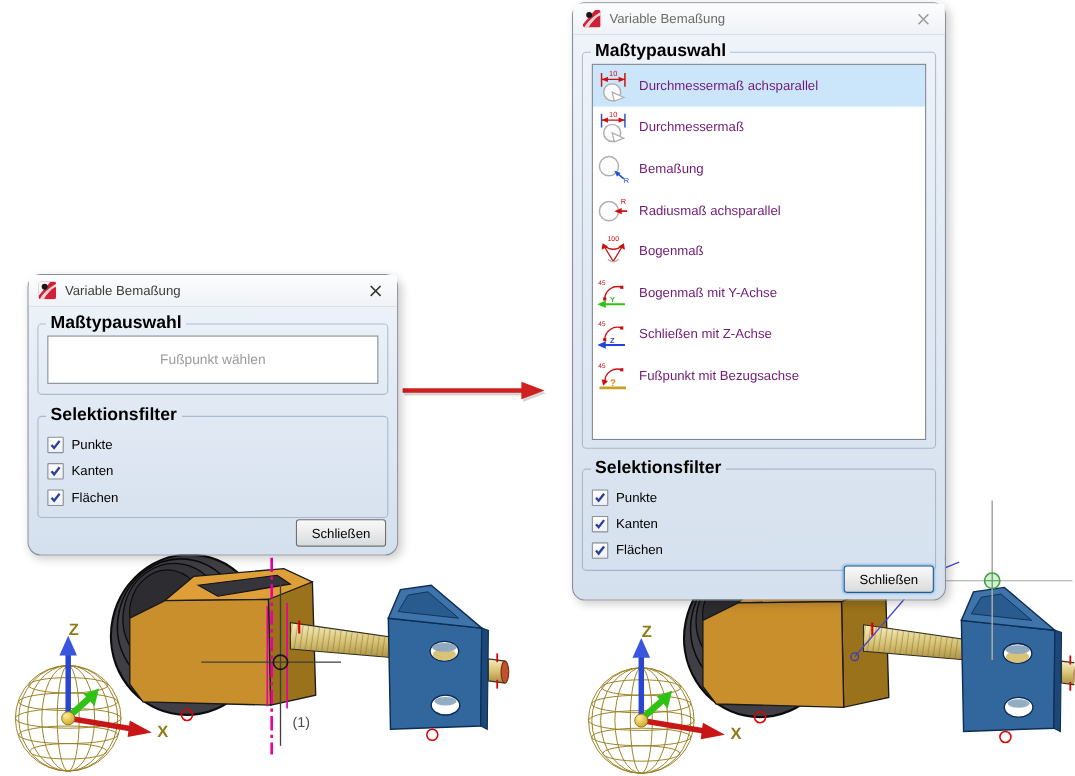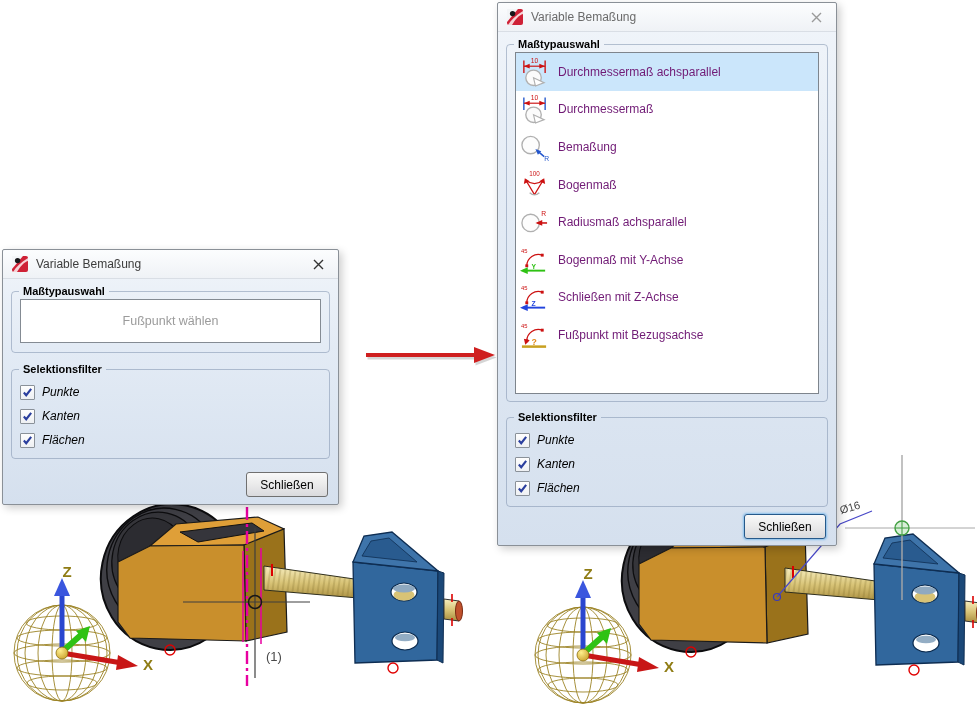--- a/index.html
+++ b/index.html
@@ -1,42 +1,42 @@
 <!DOCTYPE html>
 <html style="--selection-highlight: #cbe6fb; --dialog-body-bottom: #d5e0ee; --dimension-red: #cc1111; --axis-x-red: #c81616; --axis-y-green: #2fc214; --axis-z-blue: #2a46cf; --magenta-axis: #e800a0; --part-orange: #c98f2c; --part-blue: #31679d; --part-gold: #d8c376; --wheel-dark: #3f3f45; --arrow-red: #cf1f1f;"><head>
 <meta charset="utf-8">
 <style>
   html,body{margin:0;padding:0;background:#fff;}
   #stage{position:relative;width:977px;height:705px;background:#ffffff;overflow:hidden;
          font-family:"Liberation Sans",sans-serif;-webkit-font-smoothing:antialiased;}
   
-  .dialog{position:absolute;border:1px solid #8a9097;border-radius:2px;
+  .dialog{position:absolute;border:1px solid #8a9097;border-radius:12px;
           background:linear-gradient(180deg,#f1f5fa 0%,#e3ebf5 38%,var(--dialog-body-bottom,#d5e0ee) 100%);
-          box-shadow:3px 3px 9px rgba(0,0,0,.20);}
+          box-shadow:3px 3px 9px rgba(0,0,0,.20);margin-left:23px;}
   .titlebar{height:28px;display:flex;align-items:center;gap:8px;padding:0 9px;
             background:linear-gradient(#fcfdfe,#eff2f6);border-bottom:1px solid #d9dee5;
             border-radius:3px 3px 0 0;}
   .appico{width:16px;height:16px;flex:none;}
   .title{flex:1;font-size:12px;color:#3c3c3c;white-space:nowrap;overflow:hidden;}
   .title.dim{color:#6b6b6b;}
   .closebtn{width:22px;height:22px;flex:none;display:flex;align-items:center;justify-content:center;
             color:#333;cursor:default;}
   .closebtn.dim{color:#9a9a9a;}
   fieldset.grp{border:1px solid rgba(130,148,175,.55);border-radius:4px;margin:6px 8px 0;
                padding:0 6px 7px;min-inline-size:0;}
-  fieldset.grp legend{font-size:11px;font-weight:bold;color:#000;padding:0 4px;margin-left:1px;}
+  fieldset.grp legend{font-size:16px;font-weight:bold;color:#000;padding:0 4px;margin-left:1px;}
   .placeholder-box{height:42px;margin:2px 2px 2px;background:#fff;border:1px solid #848b93;
                    display:flex;align-items:center;justify-content:center;}
   .placeholder-box span{font-size:12.5px;color:#9b9b9b;}
   .listbox{height:340px;margin:2px 2px 0;background:#fff;border:1px solid #7e858d;overflow:hidden;}
   .dim-item{height:37.6px;display:flex;align-items:center;gap:9px;padding-left:4px;}
   .dim-item.sel{background:var(--selection-highlight,#cbe6fb);}
   .dim-item .dim-label{font-size:12px;color:#701a75;}
   .dim-ico{width:29px;height:32px;flex:none;}
-  .cbrow{display:flex;align-items:center;gap:7px;margin:10px 2px 0;height:14px;font-style:italic;}
+  .cbrow{display:flex;align-items:center;gap:7px;margin:10px 2px 0;height:14px;}
   .cb{width:13px;height:13px;flex:none;background:linear-gradient(#fefefe,#eef0f3);
       border:1px solid #8a9199;border-radius:1px;display:flex;align-items:center;justify-content:center;}
   .cbrow .cblabel{font-size:12px;color:#000;}
   .btn{position:absolute;right:10px;width:80px;height:23px;font-size:12px;color:#000;
        display:flex;align-items:center;justify-content:center;border:1px solid #707070;border-radius:3px;
        background:linear-gradient(#f9f9f9,#ececec 45%,#d9dadd);}
   .btn.focused{border-color:#26598a;box-shadow:0 0 2px 1px rgba(110,180,235,.75);}
   #left-dialog{left:2px;top:249px;width:335px;height:254px;z-index:4;}
   #right-dialog{left:497px;top:2px;width:338px;height:542px;z-index:4;}
   #left-dialog .btn{bottom:7px;}
@@ -266,38 +266,38 @@
             <circle cx="11" cy="14" r="9" fill="#fdfdfd" stroke="#b0b0b0" stroke-width="1.4"></circle>
             <line x1="25" y1="26" x2="18" y2="20" stroke="#2255cc" stroke-width="1.5"></line>
             <polygon points="16,18 22,20.5 18.5,24" fill="#2255cc"></polygon>
             <text x="25" y="30" font-size="7" fill="#2255cc" class="svgtxt">R</text>
           </svg>
           <span class="dim-label">Bemaßung</span>
         </div>
 
         <div class="dim-item">
           <svg class="dim-ico" viewBox="0 0 30 32">
+            <circle cx="11" cy="17" r="9" fill="#fdfdfd" stroke="#b0b0b0" stroke-width="1.4"></circle>
+            <line x1="28" y1="17" x2="18" y2="17" stroke="#cc1111" stroke-width="1.6"></line>
+            <polygon points="16,17 23,14 23,20" fill="#cc1111"></polygon>
+            <text x="22" y="10" font-size="7" fill="#cc1111" class="svgtxt">R</text>
+          </svg>
+          <span class="dim-label">Radiusmaß achsparallel</span>
+        </div>
+
+        <div class="dim-item">
+          <svg class="dim-ico" viewBox="0 0 30 32">
             <text x="15" y="7" text-anchor="middle" font-size="6.5" fill="#cc1111" class="svgtxt">100</text>
             <path d="M6,11 Q15,18 24,11" fill="none" stroke="#cc1111" stroke-width="1.3"></path>
             <path d="M15,26 L6,11 M15,26 L24,11" stroke="#cc1111" stroke-width="1.2"></path>
             <polygon points="5,9 4,15 10,12" fill="#cc1111"></polygon>
               <polygon points="25,9 26,15 20,12" fill="#cc1111"></polygon>
             <path d="M10,24 Q15,28.5 20,24" fill="none" stroke="#b0b0b0" stroke-width="1.4"></path>
           </svg>
           <span class="dim-label">Bogenmaß</span>
-        </div>
-
-        <div class="dim-item">
-          <svg class="dim-ico" viewBox="0 0 30 32">
-            <circle cx="11" cy="17" r="9" fill="#fdfdfd" stroke="#b0b0b0" stroke-width="1.4"></circle>
-            <line x1="28" y1="17" x2="18" y2="17" stroke="#cc1111" stroke-width="1.6"></line>
-            <polygon points="16,17 23,14 23,20" fill="#cc1111"></polygon>
-            <text x="22" y="10" font-size="7" fill="#cc1111" class="svgtxt">R</text>
-          </svg>
-          <span class="dim-label">Radiusmaß achsparallel</span>
         </div>
 
 
         <div class="dim-item">
           <svg class="dim-ico" viewBox="0 0 30 32">
             <text x="1" y="9" font-size="6" fill="#cc1111" class="svgtxt">45</text>
             <path d="M7,22 A12,12 0 0 1 23,11" fill="none" stroke="#cc1111" stroke-width="1.3"></path>
             <rect x="5.5" y="20.5" width="3" height="3" fill="#cc1111"></rect>
               <rect x="21.5" y="9.5" width="3" height="3" fill="#cc1111"></rect>
             <line x1="3" y1="27" x2="26" y2="27" stroke="#2fc214" stroke-width="2"></line>

